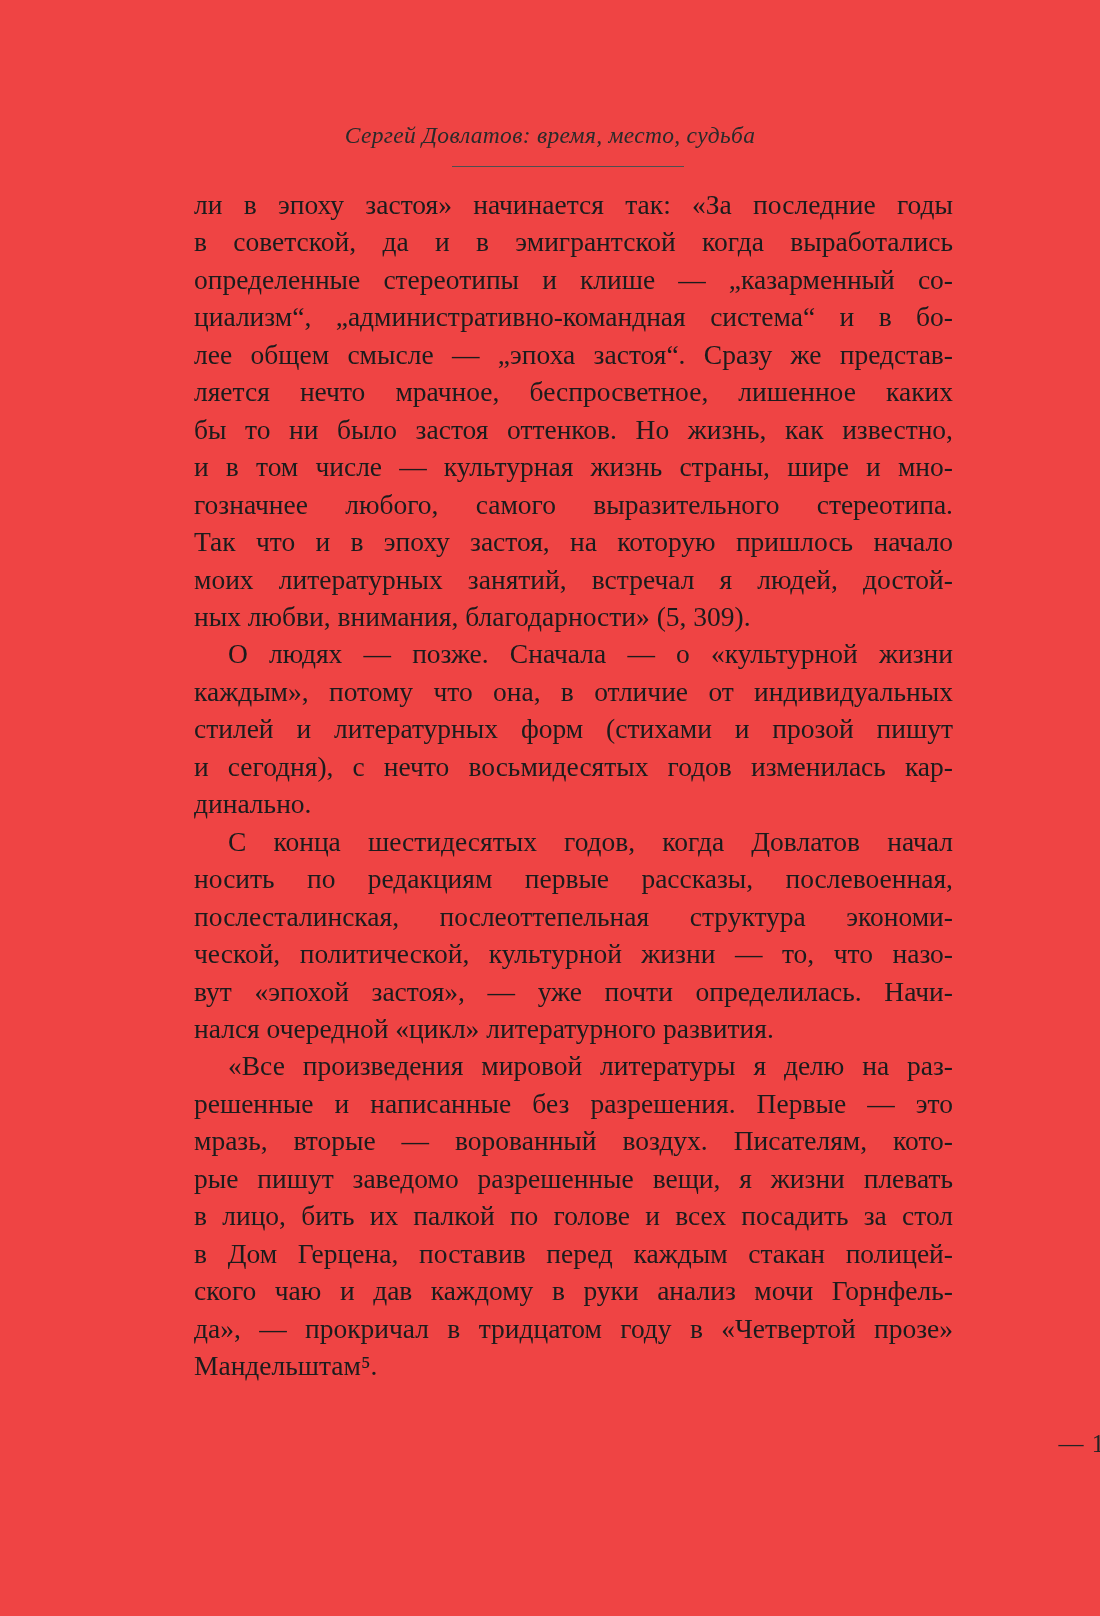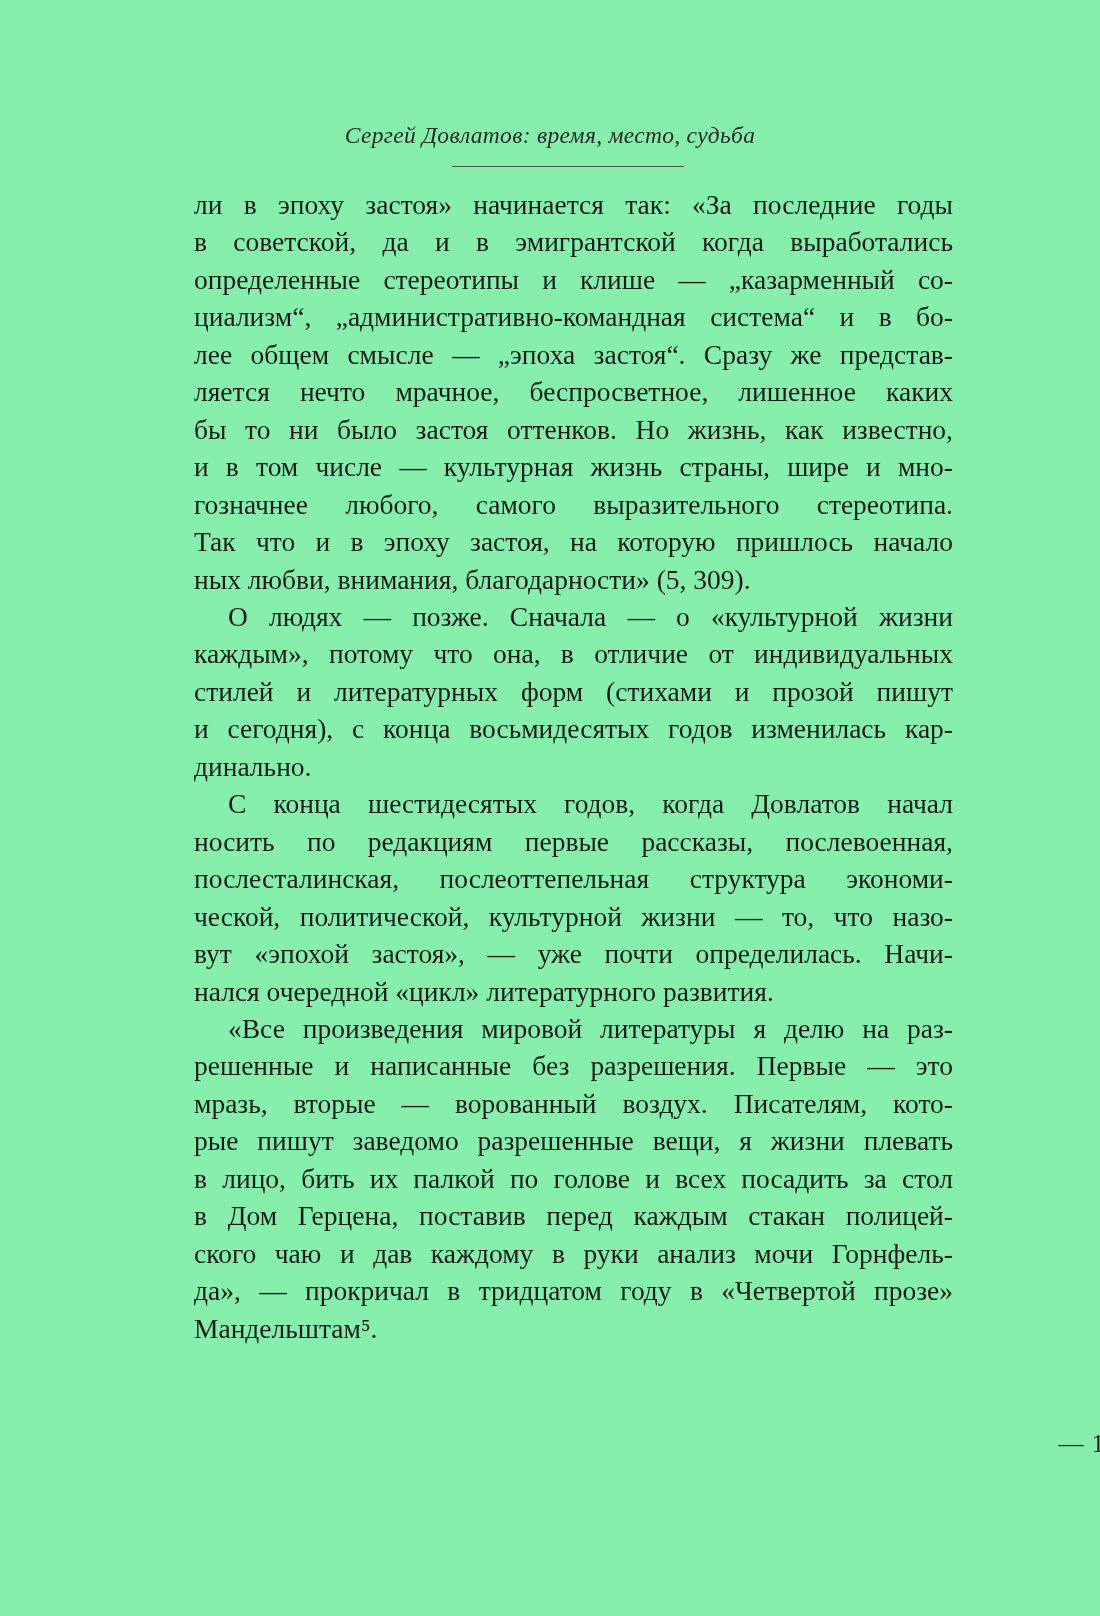--- a/index.html
+++ b/index.html
@@ -4,21 +4,21 @@
 <style>
   html, body {
     margin: 0;
     padding: 0;
     background: #ffffff;
   }
   .page {
     position: relative;
     width: 1100px;
     height: 1616px;
-    background: #86efac;
+    background: #ef4444;
     overflow: hidden;
     font-family: "Liberation Serif", "DejaVu Serif", serif;
     color: #1c1c1c;
   }
   .running-header {
     position: absolute;
     top: 121px;
     left: 0;
     width: 100%;
     text-align: center;
@@ -86,27 +86,28 @@
         <div class="line">ли в эпоху застоя» начинается так: «За последние годы</div>
         <div class="line">в советской, да и в эмигрантской когда выработались</div>
         <div class="line">определенные стереотипы и клише — „казарменный со-</div>
         <div class="line">циализм“, „административно-командная система“ и в бо-</div>
         <div class="line">лее общем смысле — „эпоха застоя“. Сразу же представ-</div>
         <div class="line">ляется нечто мрачное, беспросветное, лишенное каких</div>
         <div class="line">бы то ни было застоя оттенков. Но жизнь, как известно,</div>
         <div class="line">и в том числе — культурная жизнь страны, шире и мно-</div>
         <div class="line">гозначнее любого, самого выразительного стереотипа.</div>
         <div class="line">Так что и в эпоху застоя, на которую пришлось начало</div>
+        <div class="line">моих литературных занятий, встречал я людей, достой-</div>
         <div class="line last">ных любви, внимания, благодарности» (5, 309).</div>
       </div>
       <div class="paragraph">
         <div class="line indent">О людях — позже. Сначала — о «культурной жизни</div>
         <div class="line">каждым», потому что она, в отличие от индивидуальных</div>
         <div class="line">стилей и литературных форм (стихами и прозой пишут</div>
-        <div class="line">и сегодня), с конца восьмидесятых годов изменилась кар-</div>
+        <div class="line">и сегодня), с нечто восьмидесятых годов изменилась кар-</div>
         <div class="line last">динально.</div>
       </div>
       <div class="paragraph">
         <div class="line indent">С конца шестидесятых годов, когда Довлатов начал</div>
         <div class="line">носить по редакциям первые рассказы, послевоенная,</div>
         <div class="line">послесталинская, послеоттепельная структура экономи-</div>
         <div class="line">ческой, политической, культурной жизни — то, что назо-</div>
         <div class="line">вут «эпохой застоя», — уже почти определилась. Начи-</div>
         <div class="line last">нался очередной «цикл» литературного развития.</div>
       </div>

